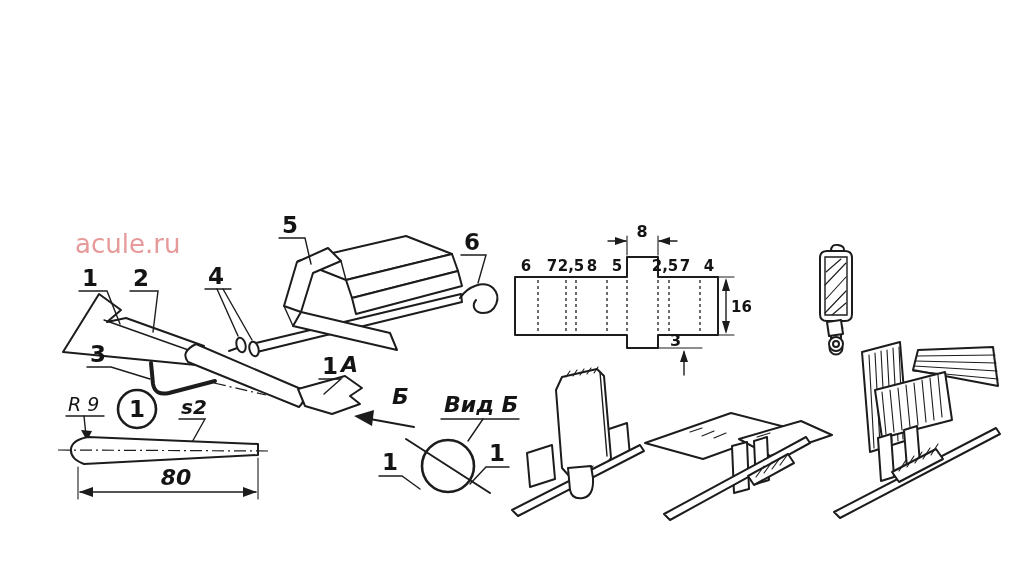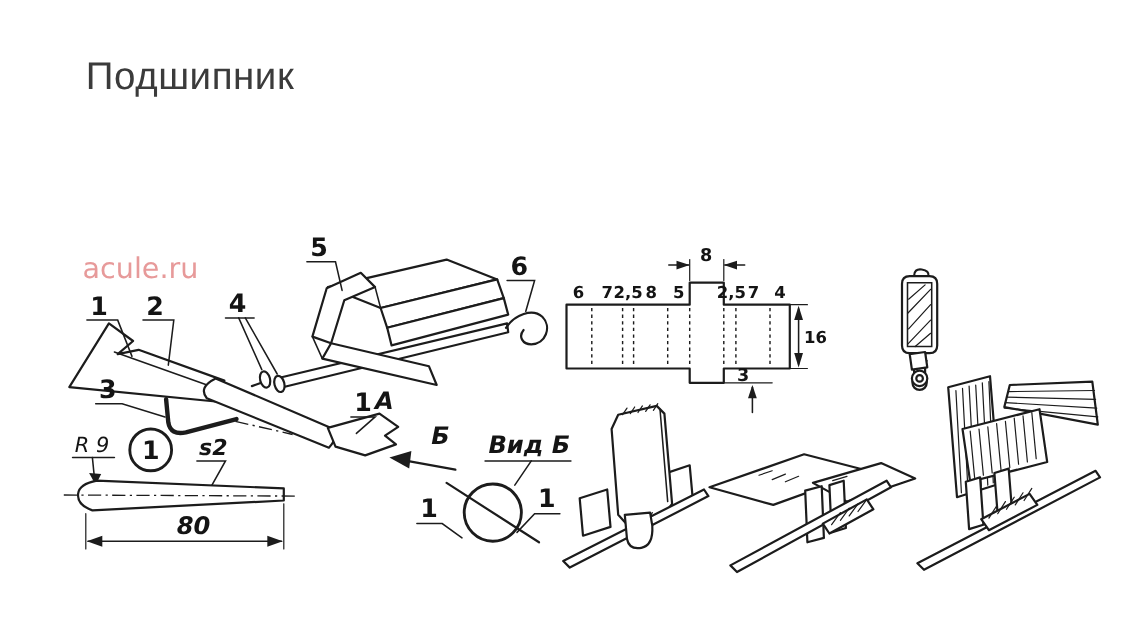--- a/index.html
+++ b/index.html
@@ -22,21 +22,20 @@
   .n16{font:bold 16px "DejaVu Sans",sans-serif;}
   .it22{font:italic bold 22px "DejaVu Sans",sans-serif;}
   .it20{font:italic bold 20px "DejaVu Sans",sans-serif;}
   .it19{font:italic 19px "DejaVu Sans",sans-serif;}
   .wm{font:26px "DejaVu Sans",sans-serif;fill:#e79a9a;}
 </style>
 </head>
 <body>
 
 <div class="slide">
-  <h1 class="title">Подшипник</h1>
 
   <svg width="1024" height="574" viewBox="0 0 1024 574">
 
     <text x="75" y="253" class="wm">acule.ru</text>
 
     <g>
 
       <g>
         <path class="lnw" d="M 256,343 L 461,294 L 462,302 L 257,352 Z"></path>
         <path class="ln" d="M 460,298 C 468,286 484,280 493,288 C 502,297 496,313 483,313 C 475,313 471,306 476,300"></path>

